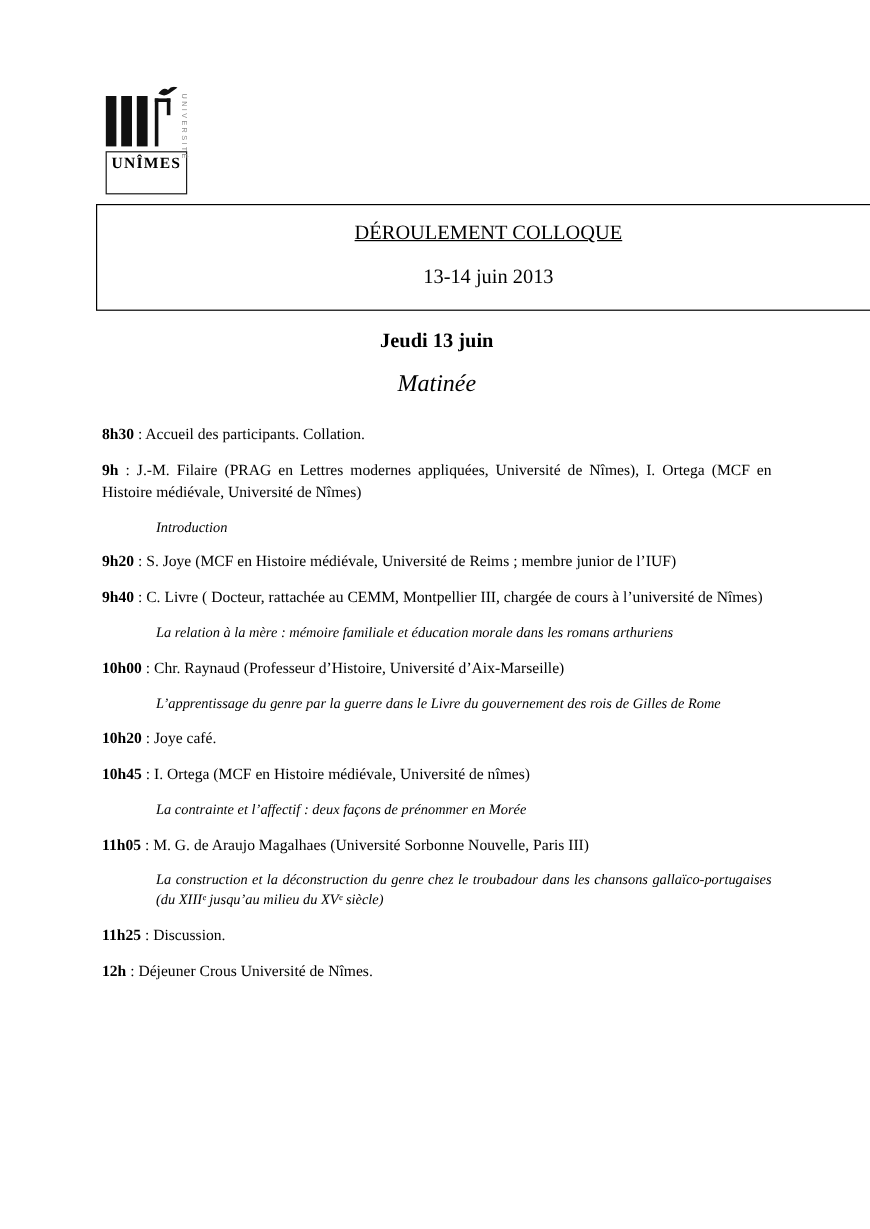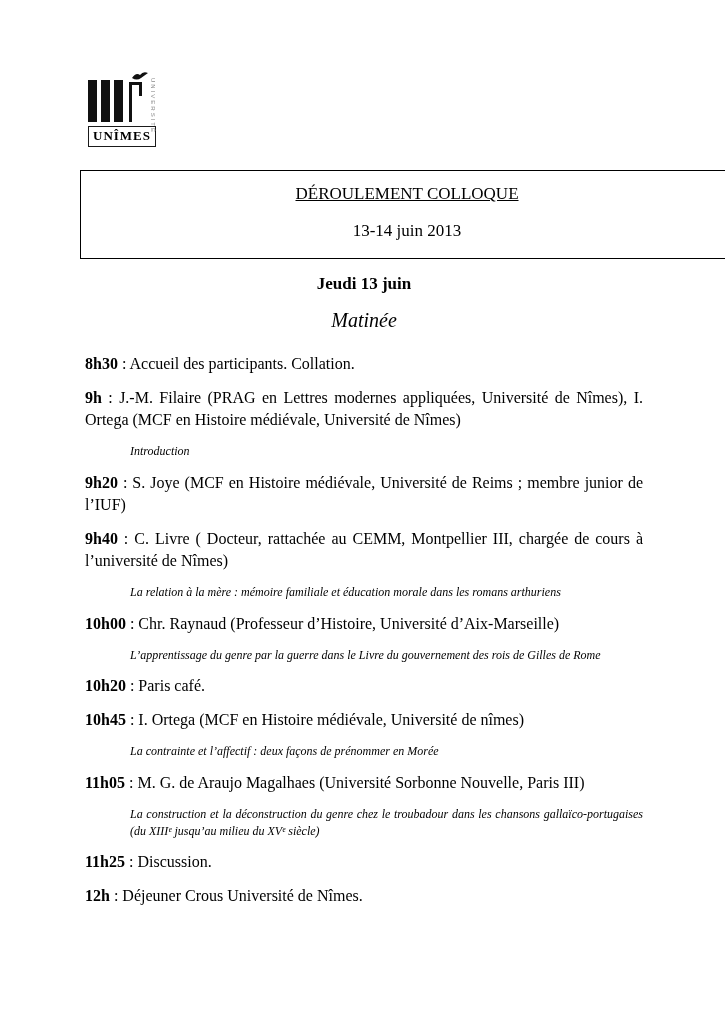--- a/index.html
+++ b/index.html
@@ -21,21 +21,21 @@
   .logo {
     position: absolute;
     top: 72px;
     left: 88px;
     width: 78px;
   }
   .logo-mark { display: block; }
   .logo-wordmark {
     display: inline-block;
     border: 1px solid #1a1a1a;
-    padding: 1px 4px 2px 4px;
+    padding: 1px 4px 17px 4px;
     font-size: 13px;
     font-weight: bold;
     letter-spacing: 1px;
     margin-top: 2px;
   }
   .logo-vertical {
     position: absolute;
     top: 6px;
     left: 62px;
     writing-mode: vertical-rl;
@@ -75,21 +75,21 @@
     margin-bottom: 15px;
   }
   .session-heading {
     text-align: center;
     font-style: italic;
     font-weight: normal;
     font-size: 20px;
     margin-bottom: 21px;
   }
   .entry-line {
-    font-size: 16px;
+    font-size: 13px;
     line-height: 1.38;
     text-align: justify;
     margin-bottom: 12px;
   }
   .entry-line .time { font-weight: bold; }
   .talk {
     font-size: 12px;
     line-height: 1.38;
     font-style: italic;
     text-align: justify;
@@ -145,21 +145,21 @@
     <p class="entry-line"><span class="time">9h40</span><span class="desc"> : C. Livre ( Docteur, rattachée au CEMM, Montpellier III, chargée de cours à l’université de Nîmes)</span></p>
     <p class="talk">La relation à la mère : mémoire familiale et éducation morale dans les romans arthuriens</p>
   </div>
 
   <div class="entry">
     <p class="entry-line"><span class="time">10h00</span><span class="desc"> : Chr. Raynaud (Professeur d’Histoire, Université d’Aix-Marseille)</span></p>
     <p class="talk">L’apprentissage du genre par la guerre dans le Livre du gouvernement des rois de Gilles de Rome</p>
   </div>
 
   <div class="entry">
-    <p class="entry-line"><span class="time">10h20</span><span class="desc"> : Paris café.</span></p>
+    <p class="entry-line"><span class="time">10h20</span><span class="desc"> : Joye café.</span></p>
 
   </div>
 
   <div class="entry">
     <p class="entry-line"><span class="time">10h45</span><span class="desc"> : I. Ortega (MCF en Histoire médiévale, Université de nîmes)</span></p>
     <p class="talk">La contrainte et l’affectif : deux façons de prénommer en Morée</p>
   </div>
 
   <div class="entry">
     <p class="entry-line"><span class="time">11h05</span><span class="desc"> : M. G. de Araujo Magalhaes (Université Sorbonne Nouvelle, Paris III)</span></p>

